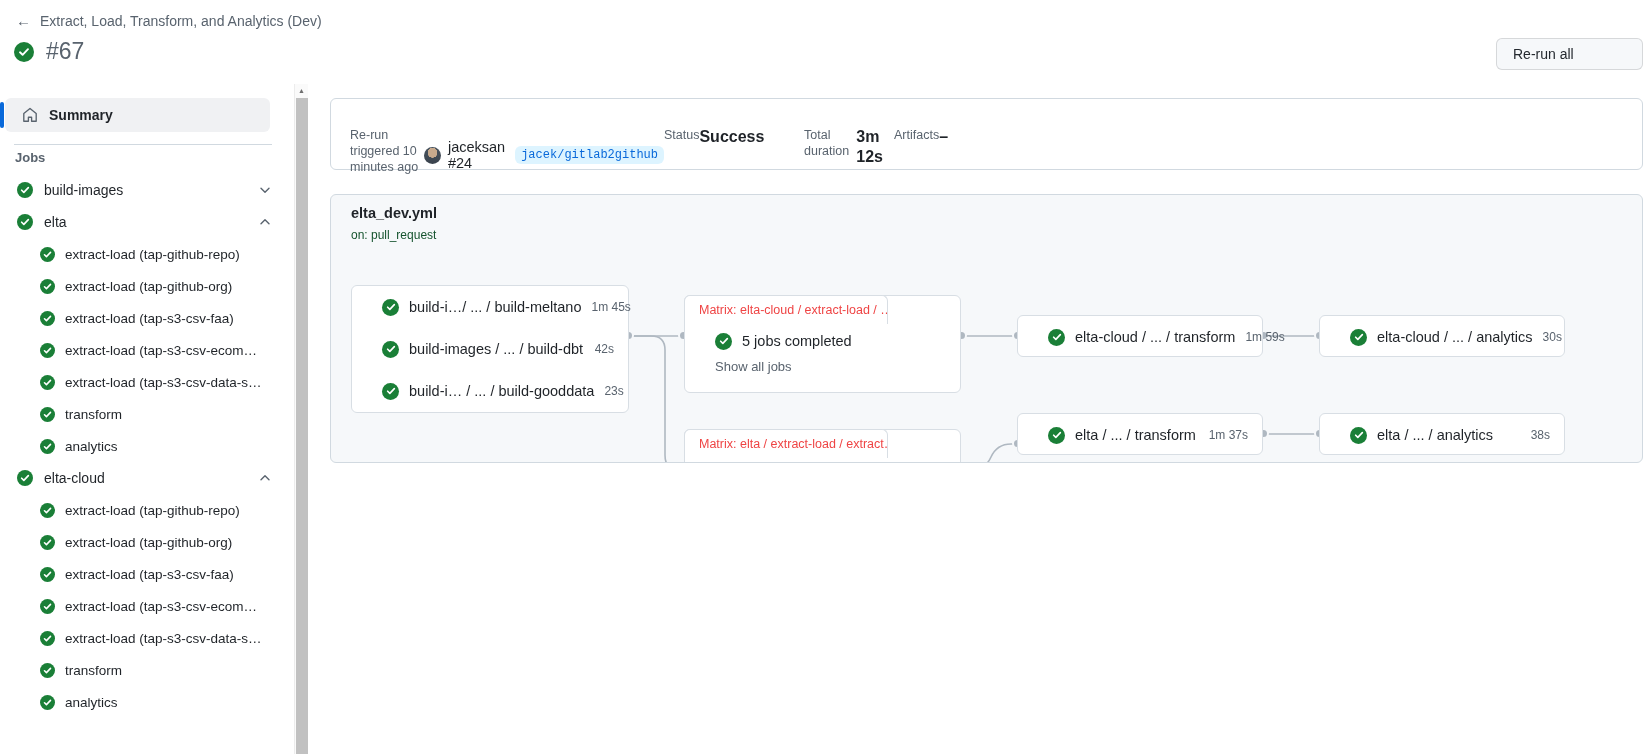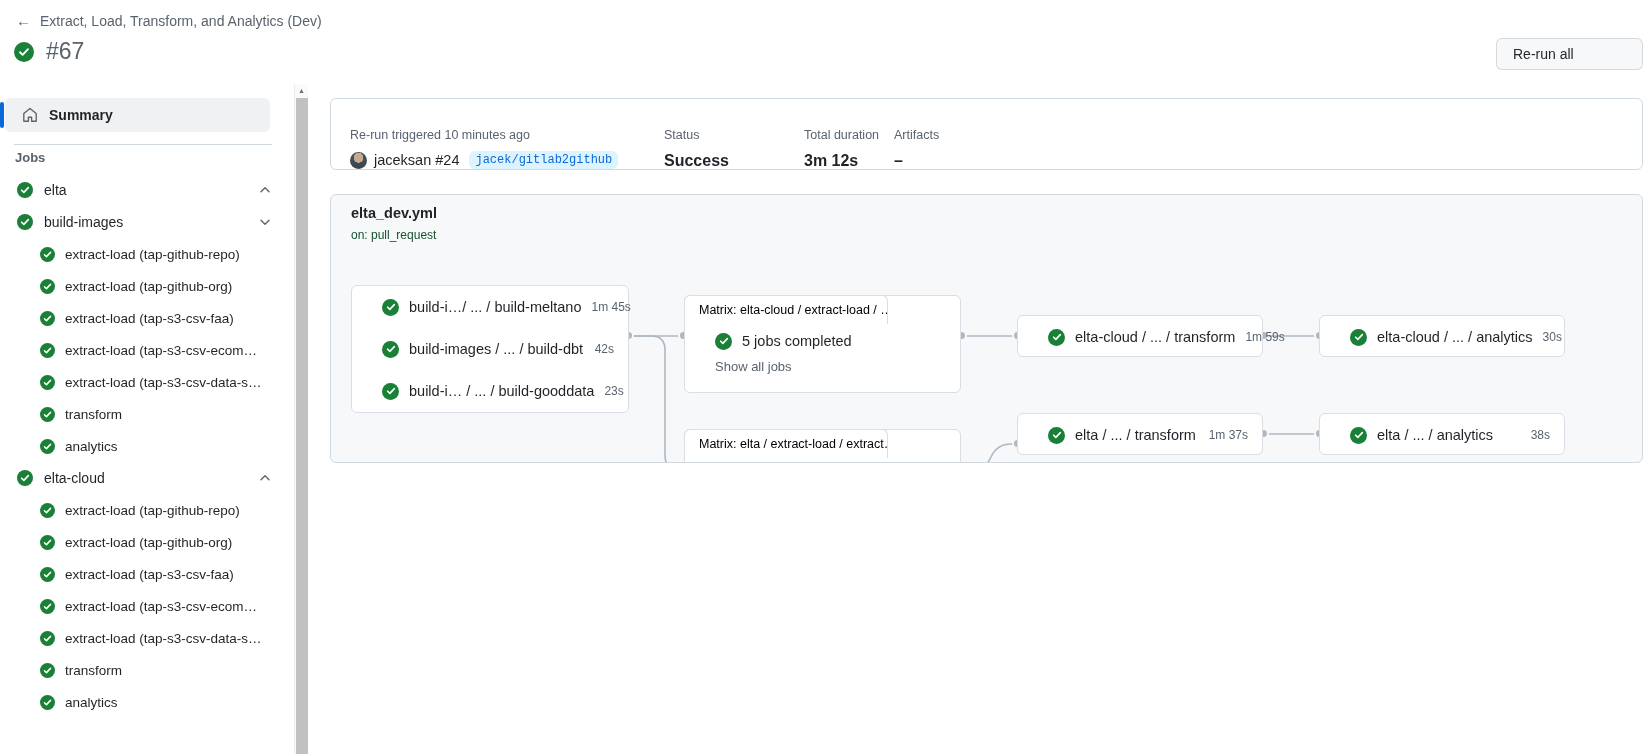--- a/index.html
+++ b/index.html
@@ -136,21 +136,21 @@
     position: absolute; left: 18px; top: 14px;
     width: 1313px; height: 72px;
     background: #ffffff;
     border: 1px solid #d1d9e0;
     border-radius: 6px;
   }
   #summary-card-inner {
     position: absolute; left: 19px; top: 28px;
     display: flex; align-items: flex-start;
   }
-  .summary-col { display: flex; flex-direction: column; }
+  .summary-col { display: flex; flex-direction: row; }
   .summary-col .col-head {
     font-size: 12.5px; color: #59636e; line-height: 16px; margin-bottom: 8px;
   }
   .summary-col .col-value {
     font-size: 16px; font-weight: bold; color: #1f2328; line-height: 20px;
   }
   #col-trigger { width: 314px; }
   #col-status { width: 140px; }
   #col-duration { width: 90px; }
   #col-artifacts { width: 100px; }
@@ -220,21 +220,21 @@
   }
   .matrix-header {
     position: absolute; left: -1px; top: -1px;
     height: 29px; width: 204px;
     background: #ffffff;
     border: 1px solid #d8dee4;
     border-bottom: none;
     border-radius: 6px 6px 0 0;
     display: flex; align-items: center;
     padding-left: 14px;
-    font-size: 12.5px; color: #000000;
+    font-size: 12.5px; color: #ef4444;
     white-space: nowrap; overflow: hidden;
   }
   .matrix-body { position: absolute; left: 0; top: 28px; width: 100%; }
   .matrix-status-row {
     display: flex; align-items: center;
     height: 34px; padding-left: 30px;
   }
   .matrix-status-row .matrix-status-label {
     font-size: 14.5px; color: #1f2328; margin-left: 10px;
   }
@@ -285,38 +285,38 @@
   <div id="jobs-heading">Jobs</div>
 
   <div id="jobs-list">
 
     <div class="job-group-row">
       <span class="check-badge" style="width:16px;height:16px;">
         <svg width="10" height="10" viewBox="0 0 12 12">
             <path d="M2 6.3 L4.6 8.8 L10 3.2" stroke="#fff" stroke-width="2" fill="none" stroke-linecap="round" stroke-linejoin="round"></path>
           </svg>
       </span>
+      <span class="group-label">build-images</span>
+      <span class="chevron">
+        <svg width="14" height="14" viewBox="0 0 14 14">
+            <path d="M3 5.2 L7 9.2 L11 5.2" fill="none" stroke="#59636e" stroke-width="1.4" stroke-linecap="round" stroke-linejoin="round"></path>
+          </svg>
+      </span>
+    </div>
+
+    <div class="job-group-row">
+      <span class="check-badge" style="width:16px;height:16px;">
+        <svg width="10" height="10" viewBox="0 0 12 12">
+            <path d="M2 6.3 L4.6 8.8 L10 3.2" stroke="#fff" stroke-width="2" fill="none" stroke-linecap="round" stroke-linejoin="round"></path>
+          </svg>
+      </span>
       <span class="group-label">elta</span>
       <span class="chevron">
         <svg width="14" height="14" viewBox="0 0 14 14">
             <path d="M3 8.8 L7 4.8 L11 8.8" fill="none" stroke="#59636e" stroke-width="1.4" stroke-linecap="round" stroke-linejoin="round"></path>
-          </svg>
-      </span>
-    </div>
-
-    <div class="job-group-row">
-      <span class="check-badge" style="width:16px;height:16px;">
-        <svg width="10" height="10" viewBox="0 0 12 12">
-            <path d="M2 6.3 L4.6 8.8 L10 3.2" stroke="#fff" stroke-width="2" fill="none" stroke-linecap="round" stroke-linejoin="round"></path>
-          </svg>
-      </span>
-      <span class="group-label">build-images</span>
-      <span class="chevron">
-        <svg width="14" height="14" viewBox="0 0 14 14">
-            <path d="M3 5.2 L7 9.2 L11 5.2" fill="none" stroke="#59636e" stroke-width="1.4" stroke-linecap="round" stroke-linejoin="round"></path>
           </svg>
       </span>
     </div>
 
     <div class="job-child-row">
       <span class="check-badge" style="width:15px;height:15px;">
           <svg width="9" height="9" viewBox="0 0 12 12">
             <path d="M2 6.3 L4.6 8.8 L10 3.2" stroke="#fff" stroke-width="2.1" fill="none" stroke-linecap="round" stroke-linejoin="round"></path>
           </svg>
         </span>

